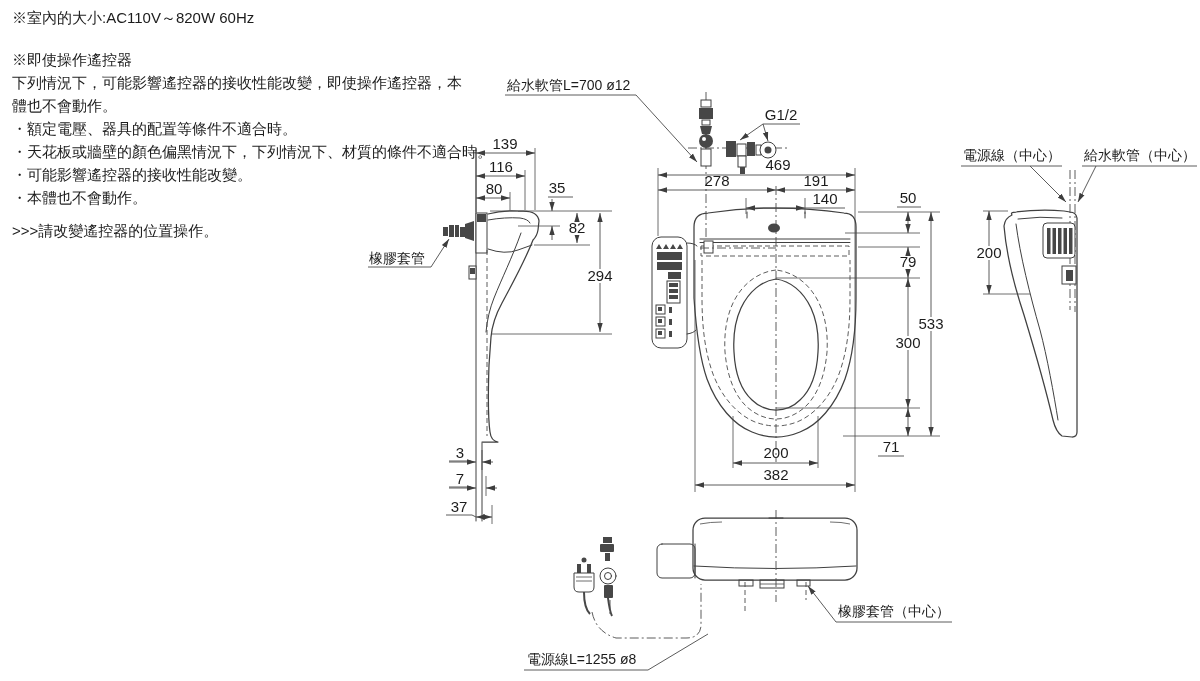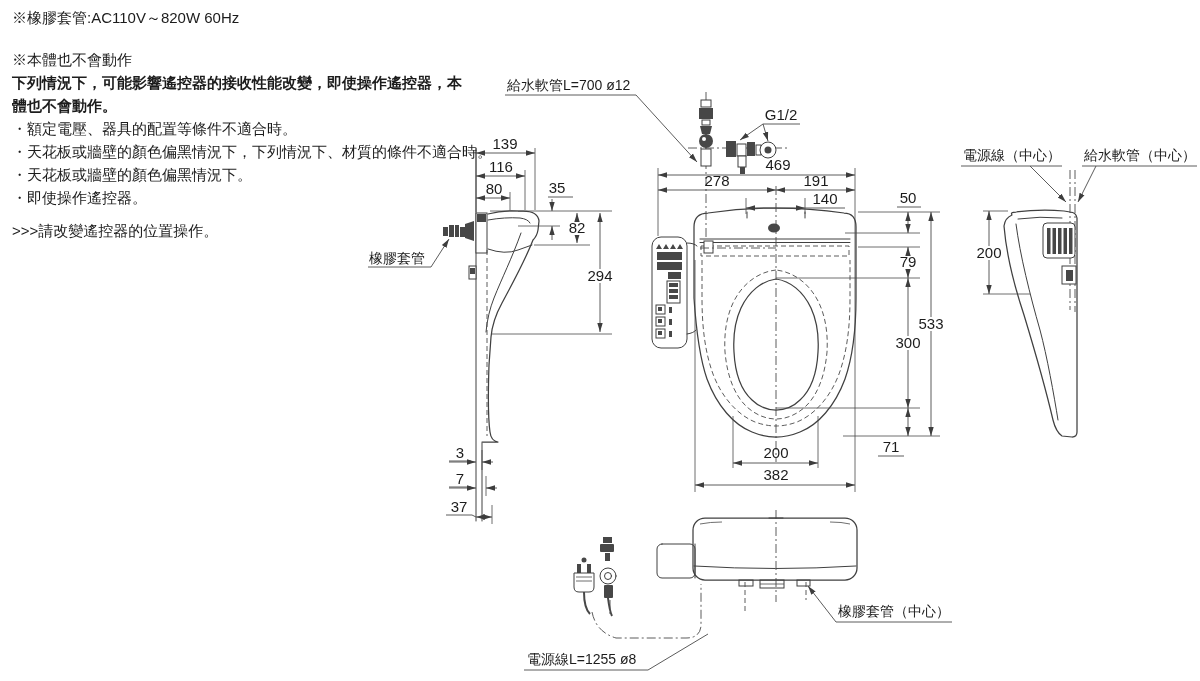--- a/index.html
+++ b/index.html
@@ -1,46 +1,46 @@
 <!DOCTYPE html>
 <html><head>
 <meta charset="utf-8">
 <style>
   html,body{margin:0;padding:0;background:#fff;}
   .page{position:relative;width:1200px;height:681px;background:#fff;overflow:hidden;
         font-family:"Liberation Sans",sans-serif;color:#1a1a1a;}
   .notes{position:absolute;left:12px;top:0;width:460px;}
   .notes div{position:absolute;left:0;white-space:nowrap;font-size:15px;line-height:23px;color:#1c1c1c;}
-  .notes .para{white-space:normal;width:452px;font-weight:bold;}
+  .notes .para{white-space:normal;width:452px;}
   svg text{font-family:"Liberation Sans",sans-serif;font-size:15px;fill:#1c1c1c;}
   svg text.cjk{font-size:14px;}
   .ol{stroke:#404040;stroke-width:1.25;fill:none;stroke-linecap:round;stroke-linejoin:round;}
   .ol2{stroke:#404040;stroke-width:1;fill:none;stroke-linecap:round;}
   .dl{stroke:#4a4a4a;stroke-width:0.9;fill:none;}
   .ext{stroke:#4a4a4a;stroke-width:0.8;fill:none;}
   .cl{stroke:#4a4a4a;stroke-width:0.9;fill:none;stroke-dasharray:9 3 2 3;}
   .hid{stroke:#4a4a4a;stroke-width:0.9;fill:none;stroke-dasharray:5 3;}
   .dk{fill:#474747;stroke:none;}
   .wt{fill:#fff;stroke:#404040;stroke-width:1;}
   .mid{text-anchor:middle;}
 </style>
 </head>
 <body>
 
 <div class="page">
 
   
   <div class="notes">
-    <div style="top:6px">※橡膠套管:AC110V～820W 60Hz</div>
-    <div style="top:48px">※本體也不會動作</div>
+    <div style="top:6px">※室內的大小:AC110V～820W 60Hz</div>
+    <div style="top:48px">※即使操作遙控器</div>
     <div class="para" style="top:71px">下列情況下，可能影響遙控器的接收性能改變，即使操作遙控器，本體也不會動作。</div>
     <div style="top:117px">・額定電壓、器具的配置等條件不適合時。</div>
     <div style="top:140px">・天花板或牆壁的顏色偏黑情況下，下列情況下、材質的條件不適合時。</div>
-    <div style="top:163px">・天花板或牆壁的顏色偏黑情況下。</div>
-    <div style="top:186px">・即使操作遙控器。</div>
+    <div style="top:163px">・可能影響遙控器的接收性能改變。</div>
+    <div style="top:186px">・本體也不會動作。</div>
     <div style="top:219px">&gt;&gt;&gt;請改變遙控器的位置操作。</div>
   </div>
 
   
   <svg width="1200" height="681" viewBox="0 0 1200 681">
     <defs>
       <marker id="arw" viewBox="0 0 10 8" refX="10" refY="4" markerWidth="10" markerHeight="8" orient="auto-start-reverse">
         <path d="M0,1 L10,4 L0,7 z" fill="#3d3d3d"></path>
       </marker>
     </defs>

